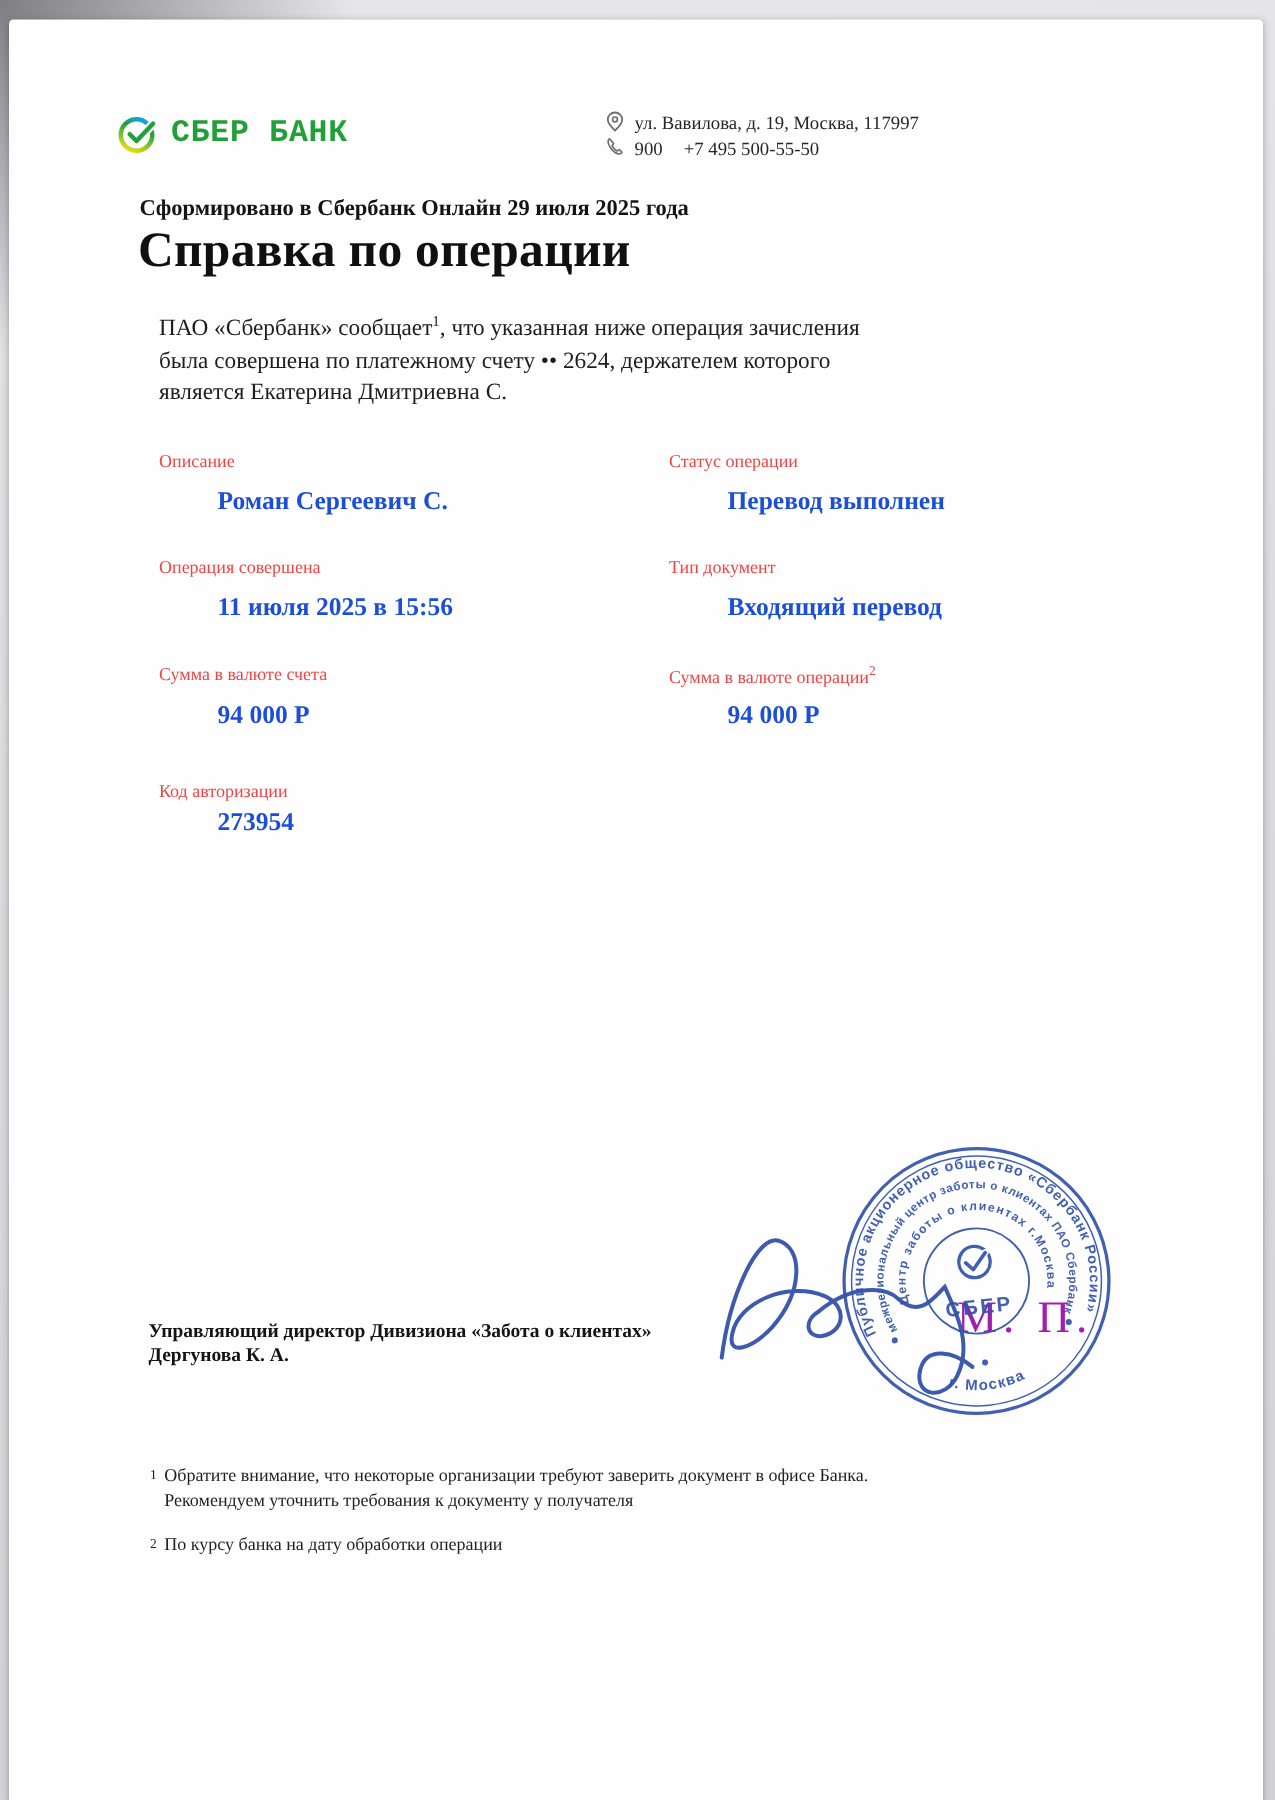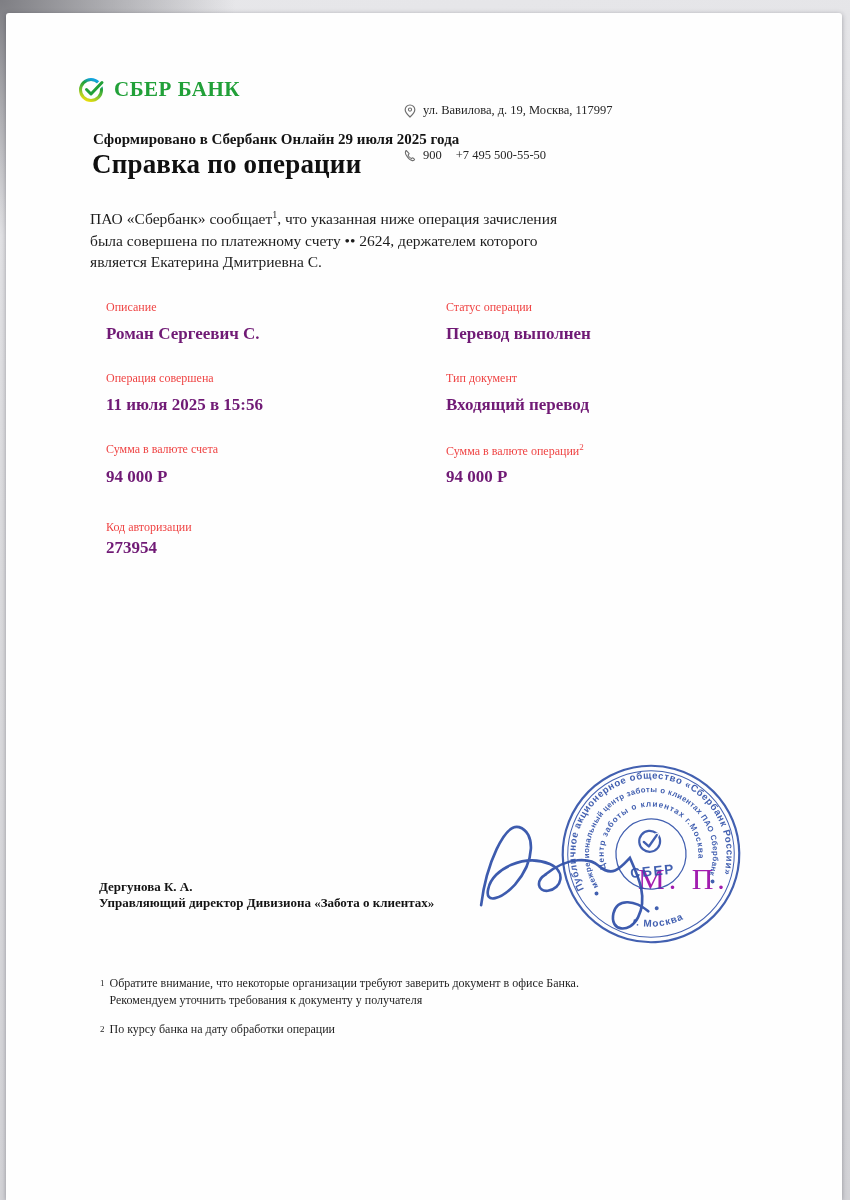--- a/index.html
+++ b/index.html
@@ -13,35 +13,35 @@
   }
   .page{
     position:absolute;left:6px;top:13px;width:836px;height:1187px;
     background:#fefefe;border-radius:3px 3px 0 0;
     box-shadow:0 1px 5px rgba(40,40,55,.38);
   }
   .abs{position:absolute;}
 
   
   .logo{left:72px;top:63px;display:flex;align-items:center;gap:9px;}
-  .logo-text{font-family:Liberation Serif, serif;font-weight:bold;
+  .logo-text{font-family:Liberation Mono, monospace;font-weight:bold;
     font-size:21px;letter-spacing:.5px;color:#21a038;white-space:pre;}
   .contacts-ru{left:398px;top:61px;font-size:12.5px;color:#262626;line-height:17px;}
-  .contacts-ru .row{display:flex;align-items:center;gap:7px;margin-top:28px;}
+  .contacts-ru .row{display:flex;align-items:flex-start;gap:7px;}
   .contacts-en{left:621px;top:64px;font-size:12.5px;color:#262626;line-height:17px;}
   .phone-gap{display:inline-block;width:14px;}
 
   .generated{left:87px;top:118px;font-size:15px;font-weight:bold;color:#141414;}
-  .title{left:86px;top:136px;font-size:27px;font-weight:bold;color:#101010;letter-spacing:.2px;}
-  .intro{left:84px;top:191px;width:474px;font-size:15.5px;line-height:21.5px;color:#1d1d1d;}
+  .title{left:86px;top:136px;font-size:33px;font-weight:bold;color:#101010;letter-spacing:.2px;}
+  .intro{left:100px;top:191px;width:474px;font-size:15.5px;line-height:21.5px;color:#1d1d1d;}
   .intro sup{font-size:10px;}
 
   
   .flabel{font-size:12px;color:#ef4444;}
-  .fvalue{font-size:17px;font-weight:bold;color:#701a75;}
+  .fvalue{font-size:17px;font-weight:bold;color:#1d4ed8;margin-left:39px;}
   .flabel sup{font-size:9px;}
   .colL{left:100px;} .colR{left:440px;}
   .r1l{top:287px;} .r1v{top:311px;}
   .r2l{top:358px;} .r2v{top:382px;}
   .r3l{top:429px;} .r3v{top:454px;}
   .r4l{top:507px;text-align:right;} .r4v{top:525px;text-align:right;}
 
   
   .mp{left:632px;top:849px;font-size:30px;color:#a21caf;letter-spacing:4px;z-index:1;}
   .stamp{left:554px;top:750px;width:182px;height:182px;z-index:2;opacity:.92;
@@ -159,22 +159,22 @@
   </svg>
 
   <svg class="abs sig" viewBox="0 0 195 130">
     <g fill="none" stroke="#3353aa" stroke-width="2.6" stroke-linecap="round">
       <path d="M 5,88 C 10,48 28,8 42,12 C 58,17 58,45 38,68 C 25,82 8,88 12,72 C 16,52 48,38 72,48 C 88,55 84,72 70,74 C 60,75 58,64 68,58"></path>
       <path d="M 68,58 C 90,40 112,42 120,50 C 134,62 142,50 150,42 C 158,60 168,80 158,100 C 150,116 130,114 134,96 C 138,80 156,84 168,94"></path>
     </g>
   </svg>
 
   <div class="abs signer">
+    <div>Управляющий директор Дивизиона «Забота о клиентах»</div>
     <div>Дергунова К. А.</div>
-    <div>Управляющий директор Дивизиона «Забота о клиентах»</div>
   </div>
 
   <div class="abs footnotes">
     <div class="fn">
         <sup>1</sup>
         <span class="fn-text">Обратите внимание, что некоторые организации требуют заверить документ в офисе Банка. Рекомендуем уточнить требования к документу у получателя</span>
       </div>
     <div class="fn">
         <sup>2</sup>
         <span class="fn-text">По курсу банка на дату обработки операции</span>

